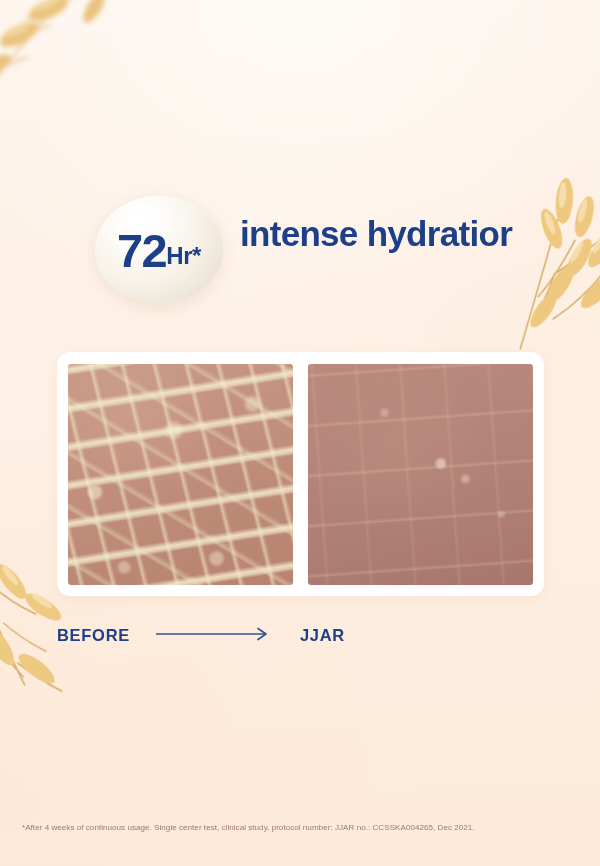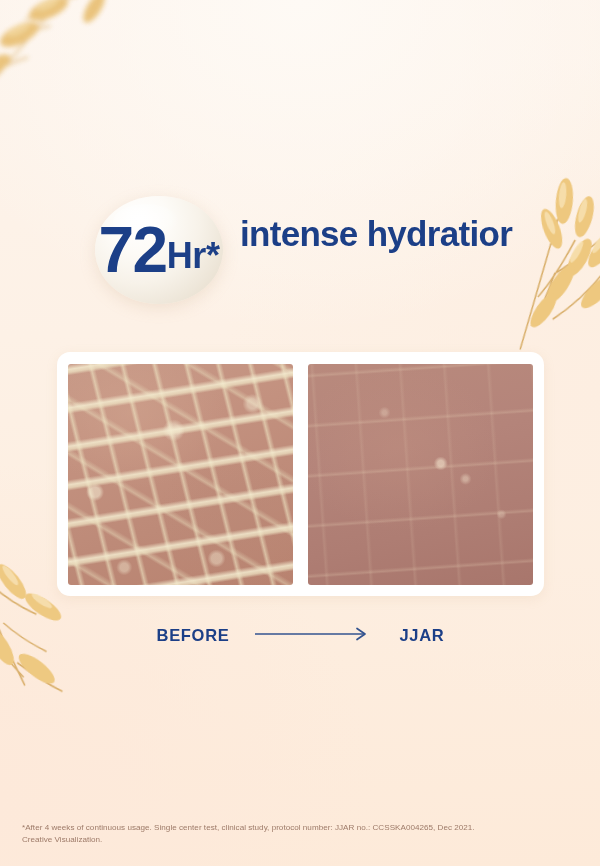--- a/index.html
+++ b/index.html
@@ -45,22 +45,22 @@
   #badge .gloss {
     position:absolute; left:14%; top:7%; width:52%; height:34%;
     border-radius:50%;
     background:radial-gradient(ellipse at 40% 40%, rgba(255,255,255,.96) 0%, rgba(255,255,255,0) 72%);
   }
   #badge .txt {
     position:absolute; inset:0;
     display:flex; align-items:center; justify-content:center;
     color:#1c3f87; white-space:nowrap;
   }
-  #badge .num  { font-size:64px; font-weight:700; letter-spacing:-1.5px; line-height:1; }
-  #badge .unit { font-size:36px; font-weight:700; line-height:1;
+  #badge .num  { font-size:47px; font-weight:700; letter-spacing:-1.5px; line-height:1; }
+  #badge .unit { font-size:24px; font-weight:700; line-height:1;
                  position:relative; top:6px; letter-spacing:-.4px; }
 
   
   #headline {
     position:absolute; left:240px; top:213px;
     width:380px;
     color:#1c3f87;
     font-size:35px; font-weight:700; line-height:1.18;
     letter-spacing:-.7px;
     white-space:nowrap;
@@ -132,21 +132,21 @@
     background:
       radial-gradient(circle at 59% 45%, rgba(243,228,205,.60) 0 3px, rgba(243,228,205,0) 7px),
       radial-gradient(circle at 70% 52%, rgba(243,228,205,.42) 0 2px, rgba(243,228,205,0) 6px),
       radial-gradient(circle at 34% 22%, rgba(243,228,205,.32) 0 2px, rgba(243,228,205,0) 6px),
       radial-gradient(circle at 86% 68%, rgba(243,228,205,.30) 0 2px, rgba(243,228,205,0) 5px);
   }
 
   
   #captions {
     position:absolute; left:57px; top:626px; width:487px;
-    display:flex; align-items:center; justify-content:center;
+    display:flex; align-items:center; justify-content:flex-start;
     gap:26px;
     color:#1c3f87;
   }
   #captions .lbl { font-size:16.5px; font-weight:600; letter-spacing:.7px; }
   #captions .arrow { display:block; }
 
   
   #footnote {
     position:absolute; left:22px; top:822px; width:566px;
     color:#9d7a68;
@@ -263,16 +263,15 @@
       <svg width="118" height="14" viewBox="0 0 118 14" aria-hidden="true">
         <line x1="0" y1="7" x2="110" y2="7" stroke="#33538f" stroke-width="1.7"></line>
         <polyline points="102,1.5 110,7 102,12.5" fill="none" stroke="#33538f" stroke-width="1.7" stroke-linecap="round" stroke-linejoin="round"></polyline>
       </svg>
     </span>
     <span class="lbl">JJAR</span>
   </div>
 
   <div id="footnote">
     <span class="ln">*After 4 weeks of continuous usage. Single center test, clinical study, protocol number: JJAR no.: CCSSKA004265, Dec 2021.</span>
-    <span class="ln">Creative Visualization.</span>
   </div>
 
 </div>
 
 </body></html>

